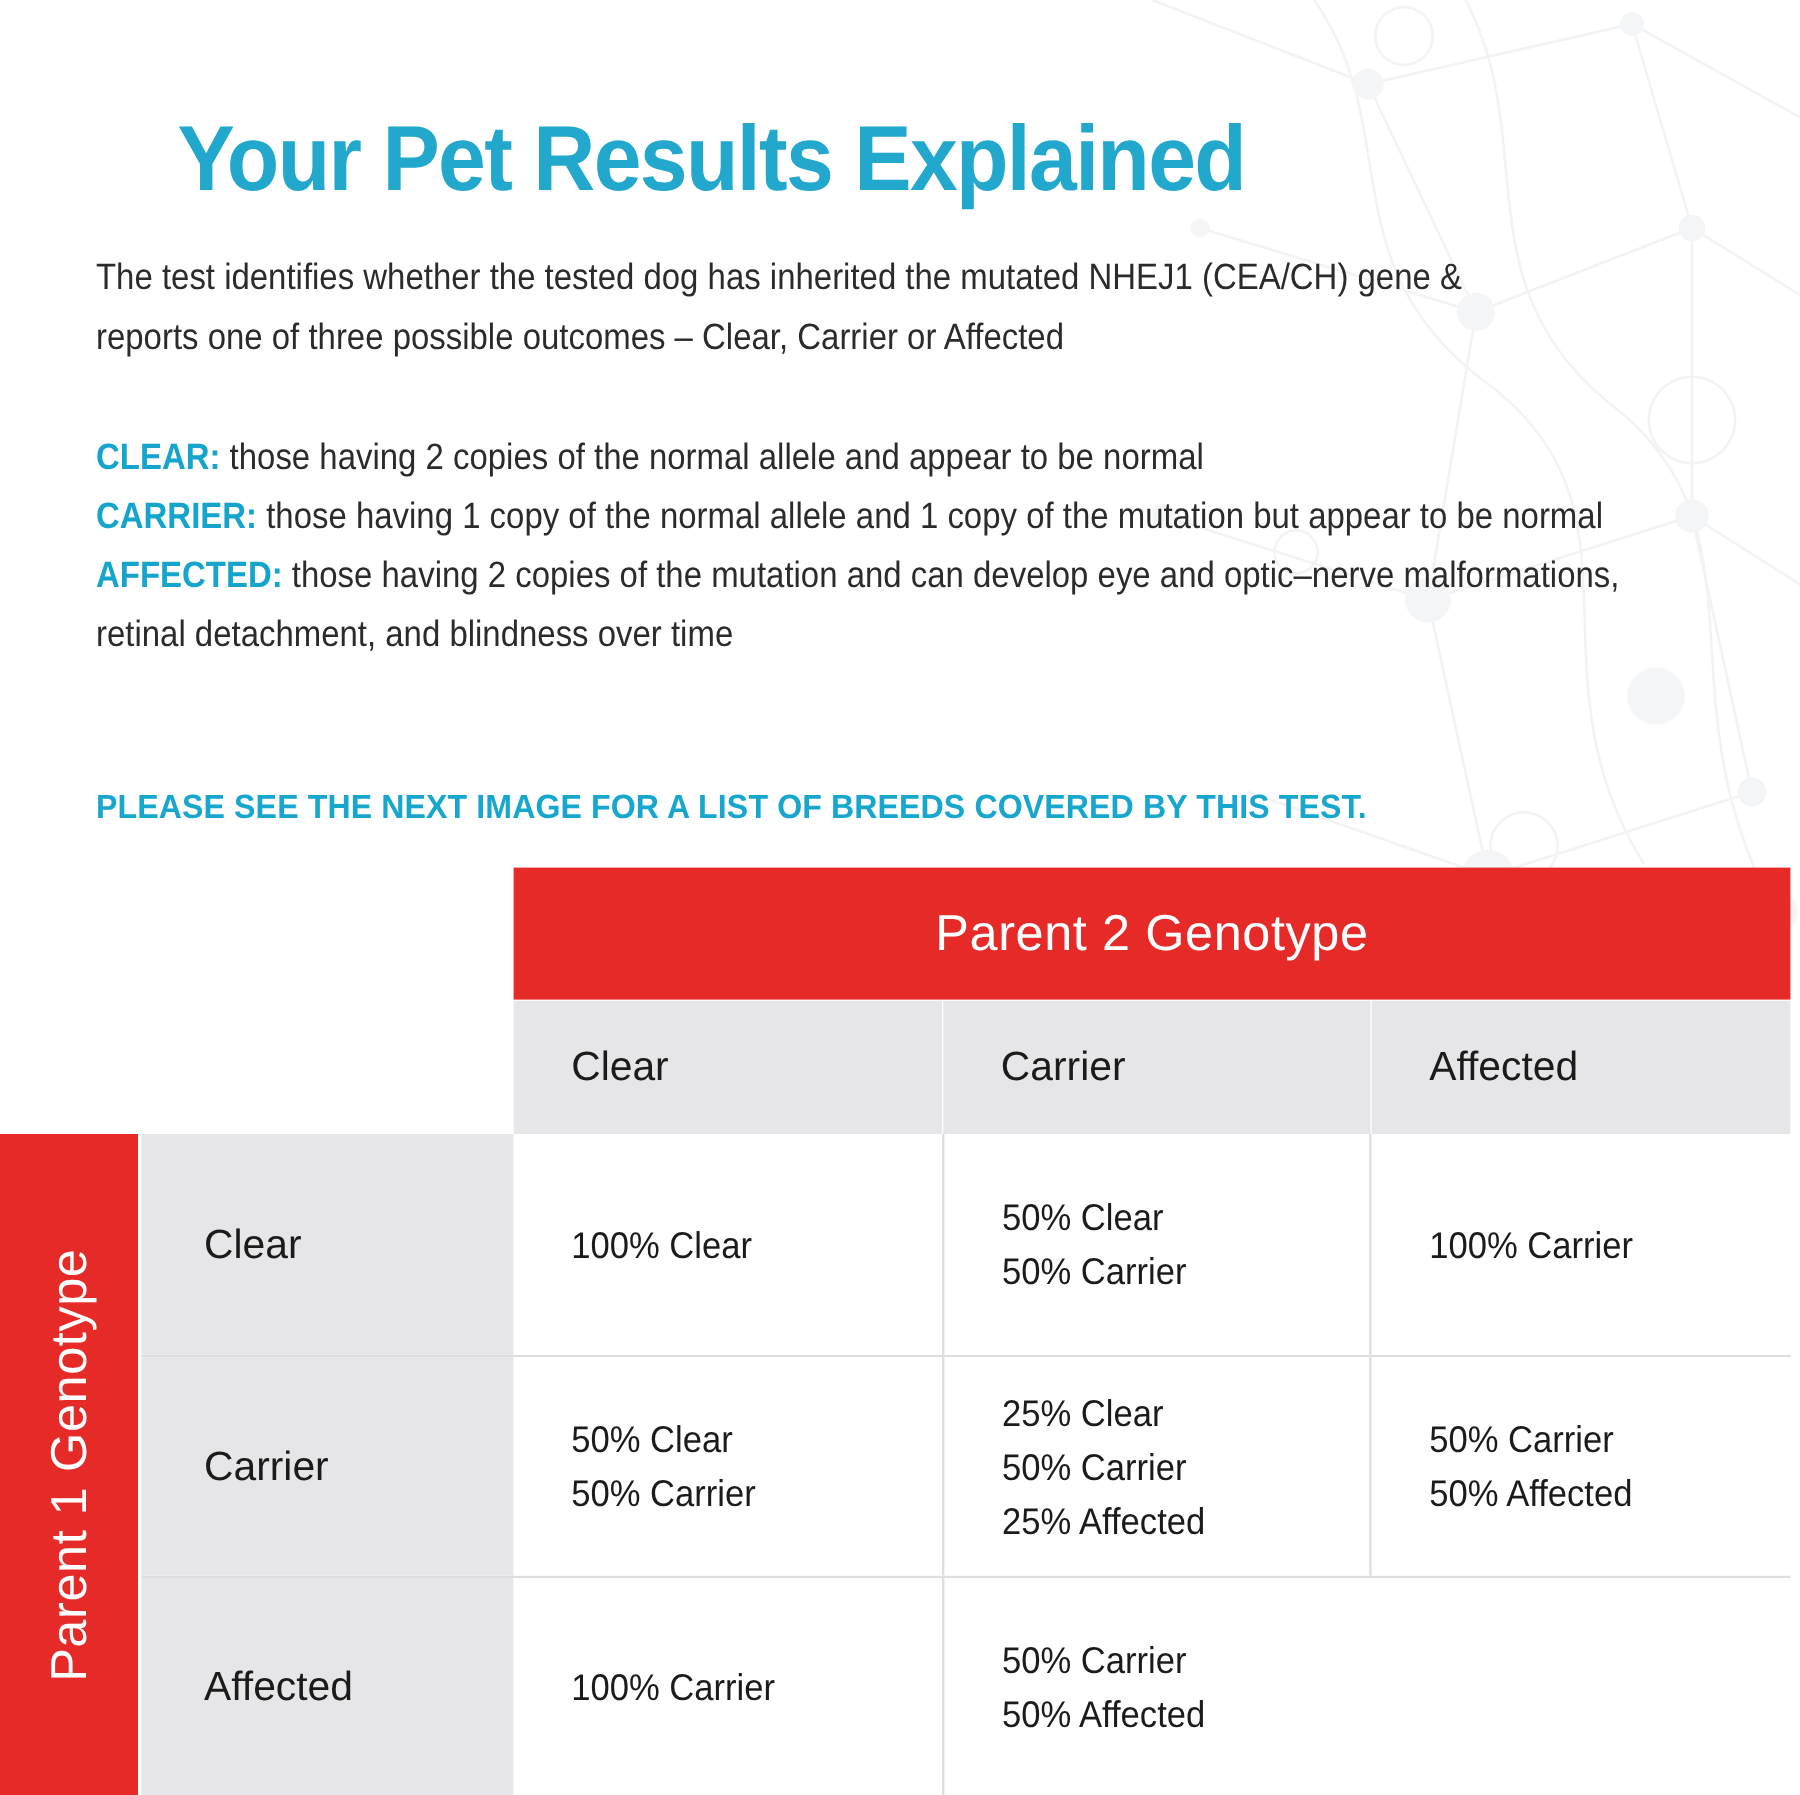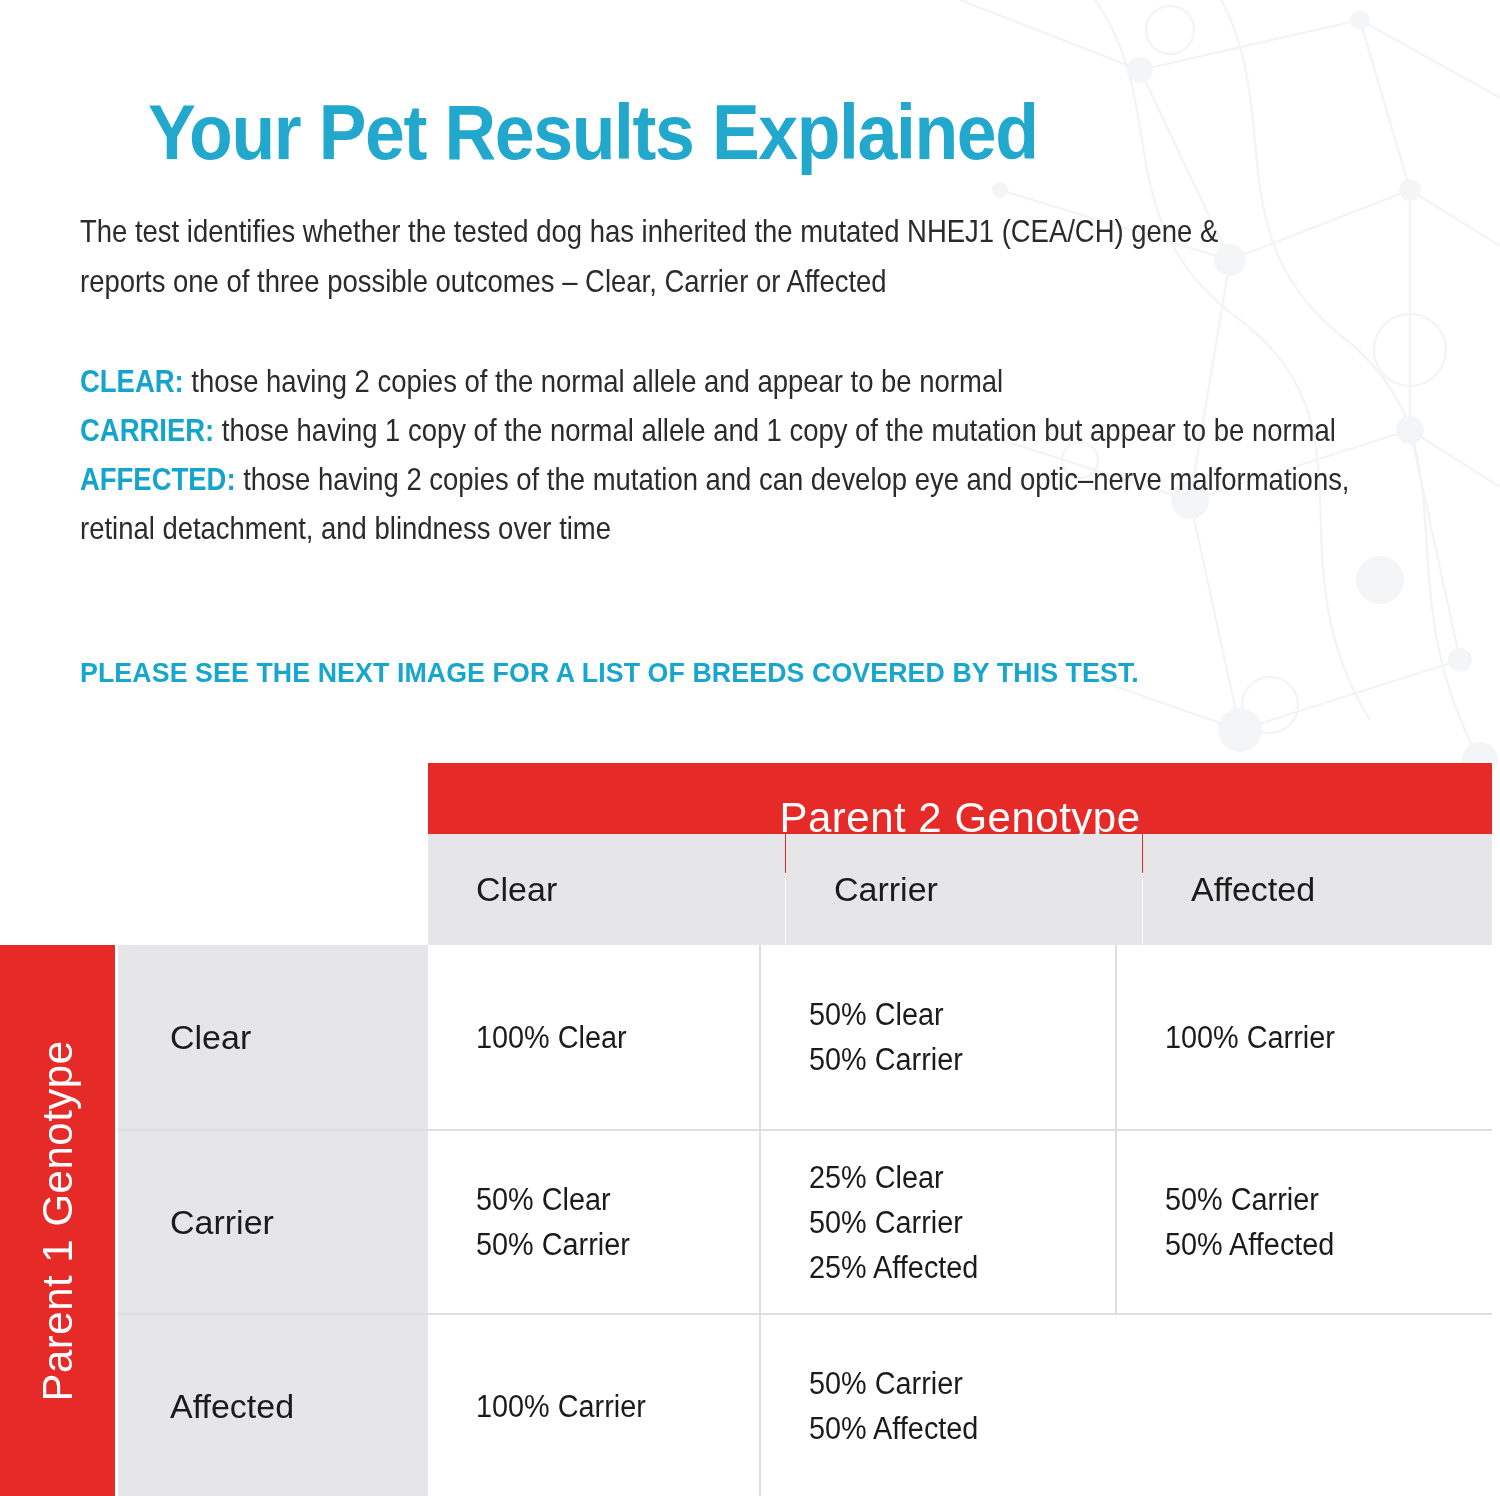--- a/index.html
+++ b/index.html
@@ -106,21 +106,20 @@
   .p2-banner {
     position: absolute;
     left: 428px;
     top: 0px;
     width: 1064px;
     height: 110px;
     background: #E52A28;
     display: flex;
     align-items: center;
     justify-content: center;
-    margin-top: 40px;
   }
   .p2-banner-label {
     color: #ffffff;
     font-size: 42px;
     line-height: 42px;
     letter-spacing: 0.5px;
   }
 
   
   .colhead-strip {
@@ -197,21 +196,21 @@
     display: flex;
     flex-direction: column;
     justify-content: center;
     padding-left: 48px;
     box-sizing: border-box;
     font-size: 31px;
     line-height: 45px;
     color: #1b1b1b;
     transform-origin: left center;
   }
-  .cell.c1 { width: 331px; }
+  .cell.c1 { width: 357px; }
   .cell.c2 { width: 356px; border-left: 2px solid #DEDEE0; }
   .cell.c3 { width: 349px; border-left: 2px solid #DEDEE0; }
   .cell span { display: block; transform: scaleX(0.93); transform-origin: left center; }
 </style>
 </head>
 <body>
 
 <div id="page">
 
   <svg id="watermark" viewBox="0 0 620 820" xmlns="http://www.w3.org/2000/svg">

